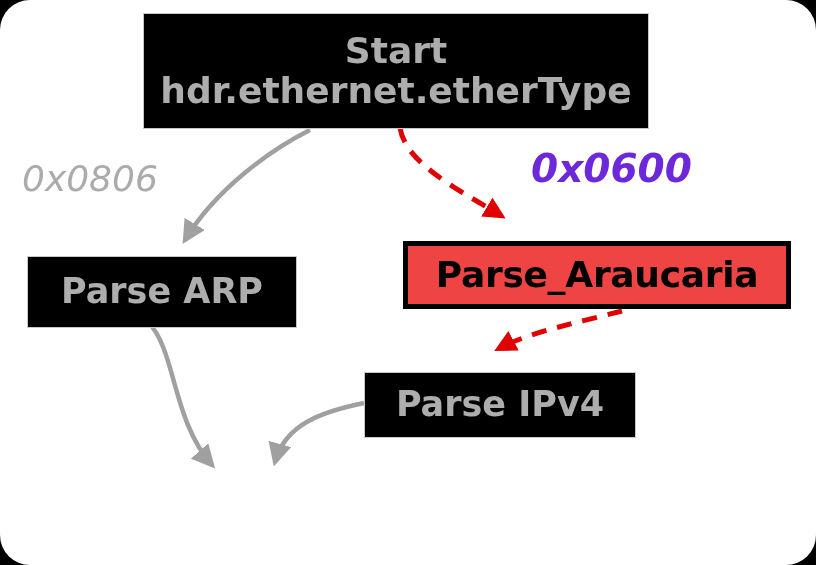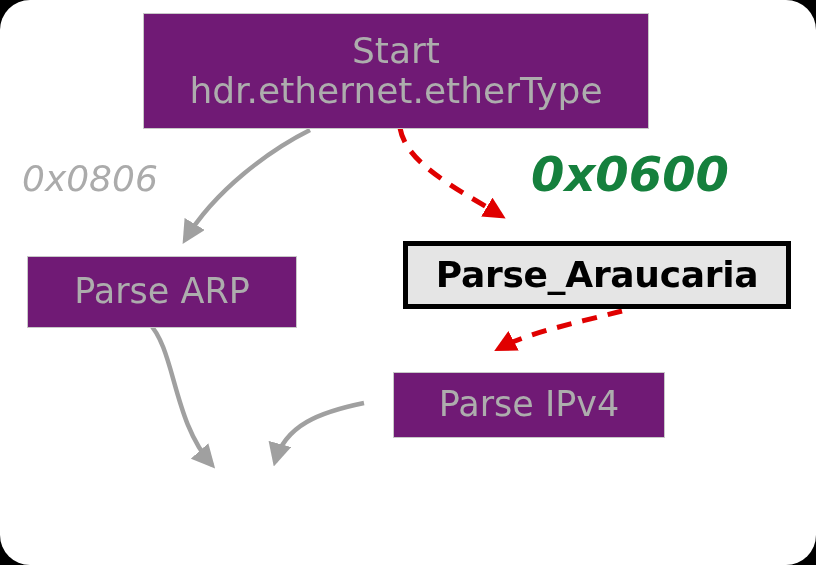--- a/index.html
+++ b/index.html
@@ -37,53 +37,53 @@
     display: flex;
     align-items: center;
     justify-content: center;
     text-align: center;
     line-height: 1.12;
     white-space: pre-line;
   }
   
   .node.plain {
     border: 1.5px solid #c8c8c8;
-    background: #701a75;
+    background: #000000;
     color: #adadad;
     font-size: 35px;
-    font-weight: 400;
+    font-weight: 700;
   }
   
   .node.highlight {
     border: 5px solid #000000;
-    background: #e5e5e5;
+    background: #ef4444;
     color: #000000;
     font-size: 36px;
     font-weight: bold;
     letter-spacing: -0.3px;
   }
   #node-start { left: 143px; top: 13px;  width: 506px; height: 116px; font-size: 36px; }
   #node-arp   { left: 27px;  top: 256px; width: 270px; height: 72px; }
   #node-arau  { left: 403px; top: 241px; width: 388px; height: 68px; }
-  #node-ipv4  { left: 364px; top: 372px; width: 272px; height: 66px; margin-left: 29px; }
+  #node-ipv4  { left: 364px; top: 372px; width: 272px; height: 66px; }
   #node-accept{ left: 158px; top: 481px; width: 254px; height: 66px; }
 
   .edge-label {
     position: absolute;
     font-style: italic;
     white-space: nowrap;
   }
   .edge-label.gray {
     color: #ababab;
     font-size: 36px;
     font-weight: 400;
   }
   .edge-label.red {
-    color: #15803d;
-    font-size: 48px;
+    color: #6d28d9;
+    font-size: 39px;
     font-weight: bold;
   }
   #label-0806 { left: 22px;  top: 158px; }
   #label-0600 { left: 531px; top: 146px; }
   #label-0800 { left: 588px; top: 322px; }
 </style>
 </head>
 <body>
 
 <div id="panel">

